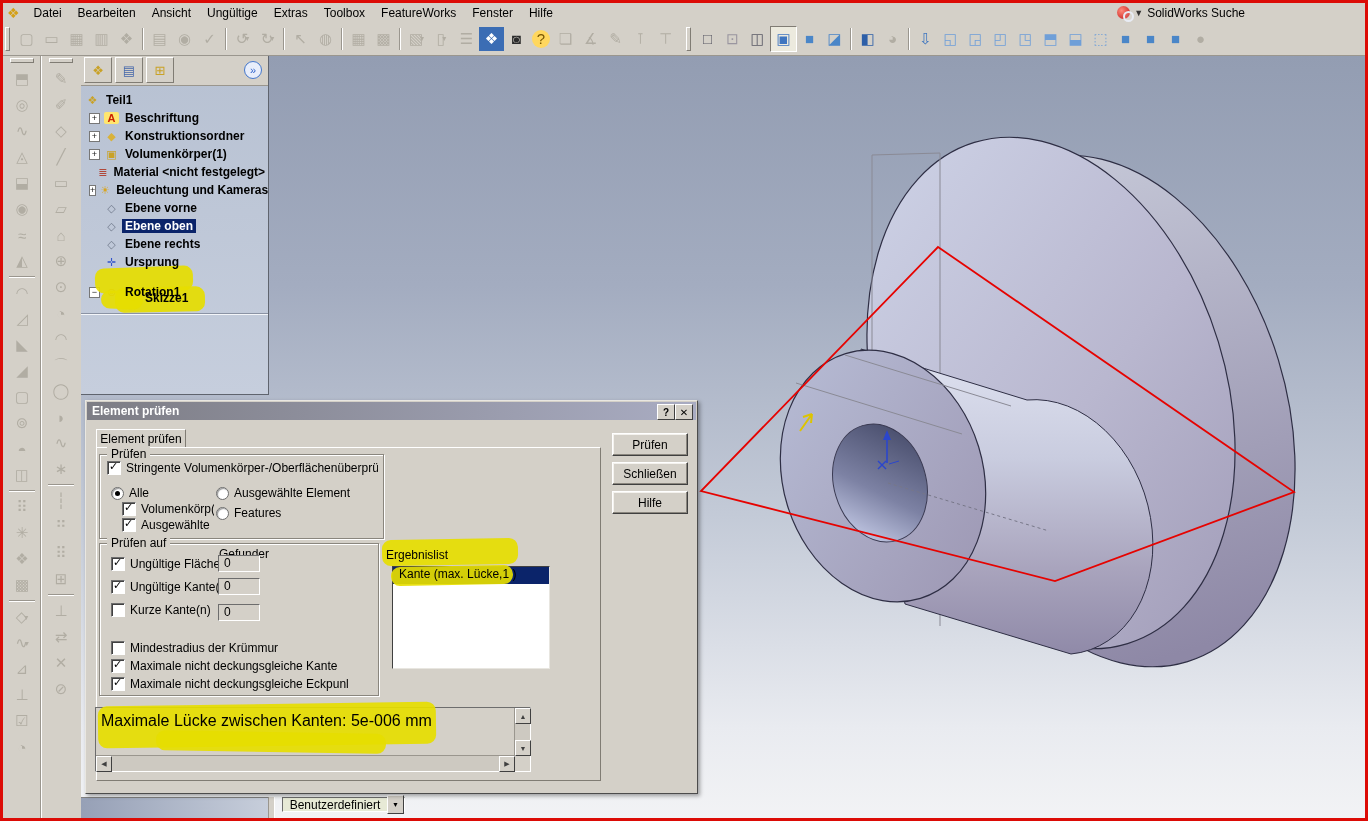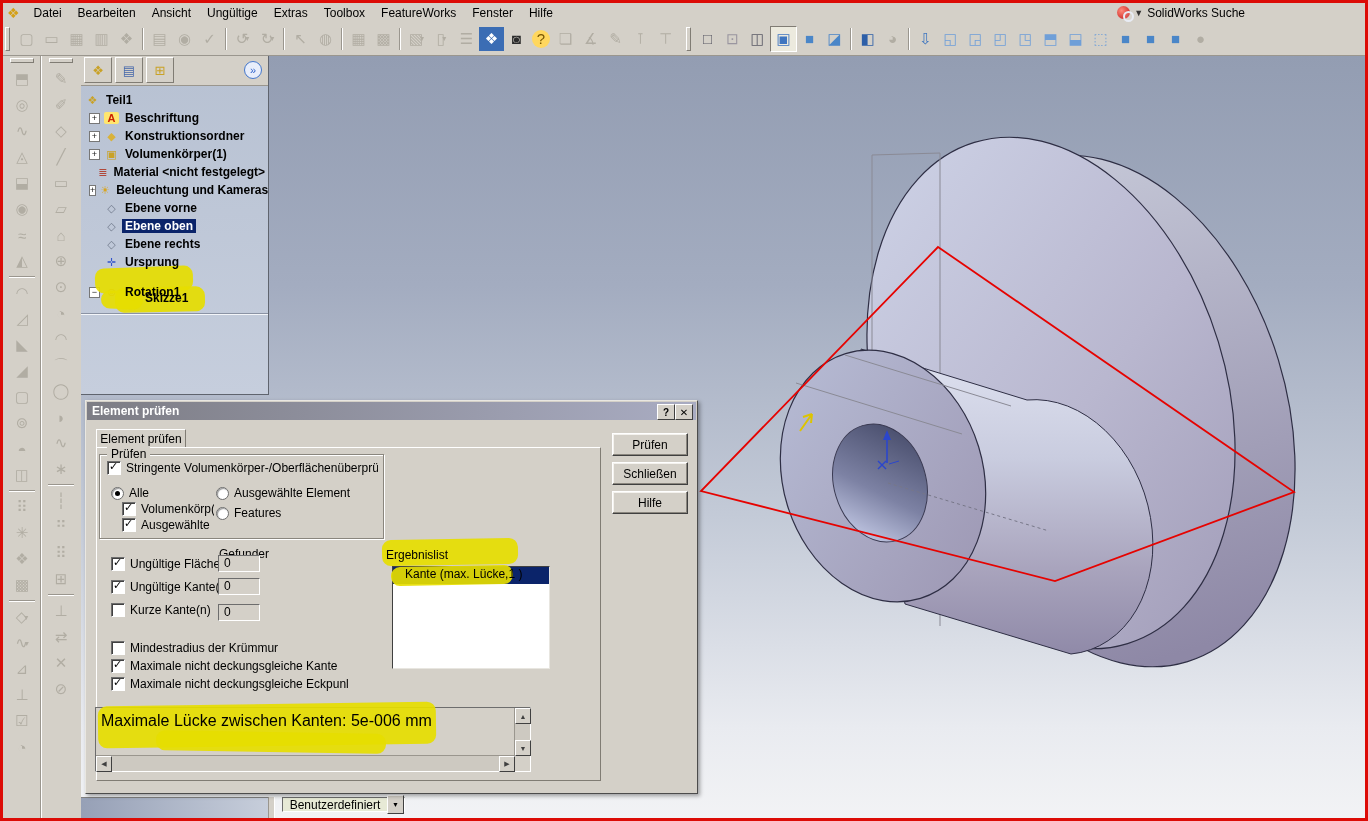--- a/index.html
+++ b/index.html
@@ -413,20 +413,23 @@
       </div>
     <div class="frow" style="left:130px;top:105px">
       <span class="rb"></span>
       <span class="lbl">Features</span>
       </div>
     <div class="frow" style="left:36px;top:117px">
       <span class="cb on"></span>
       <span class="lbl">Ausgewählte</span>
       </div>
 
+    <div class="grp" style="left:13px;top:142px;width:278px;height:151px">
+      <span class="leg">Prüfen auf</span>
+      </div>
     <div class="frow" style="left:133px;top:146px">
         <span class="lbl">Gefunder</span>
       </div>
     <div class="frow" style="left:25px;top:156px">
       <span class="cb on"></span>
       <span class="lbl">Ungültige Fläche(n</span>
       </div>
     <div class="cnt" style="left:132px;top:154px">0</div>
     <div class="frow" style="left:25px;top:179px">
       <span class="cb on"></span>
@@ -451,21 +454,21 @@
       <span class="lbl">Maximale nicht deckungsgleiche Eckpunl</span>
       </div>
 
     <div class="hl" style="left:296px;top:138px;width:136px;height:26px;transform:rotate(-1deg)"></div>
     <div class="frow" style="left:300px;top:147px;z-index:2">
         <span class="lbl">Ergebnislist</span>
       </div>
     <div class="lbox">
       <div class="lrow1">
         <span class="hl" style="left:-2px;top:-1px;width:122px;height:19px;transform:rotate(-1deg)"></span>
-        <span style="position:relative;z-index:2;font-size:12px;padding-left:12px;white-space:nowrap">Kante (max. Lücke,1  )</span>
+        <span style="position:relative;z-index:2;font-size:12px;padding-left:6px;white-space:nowrap">Kante (max. Lücke,1  )</span>
       </div>
     </div>
 
     <div class="msg">
       <div class="hl" style="left:2px;top:-4px;width:338px;height:42px;transform:rotate(-0.8deg)"></div>
       <div class="hl" style="left:60px;top:24px;width:230px;height:20px;transform:rotate(1deg)"></div>
       <div class="msgtxt">Maximale Lücke zwischen Kanten: 5e-006 mm</div>
       <div class="sbv">
         <span class="sbtn" style="left:0;top:0">▲</span>
         <span class="sbtn" style="left:0;bottom:0">▼</span>

